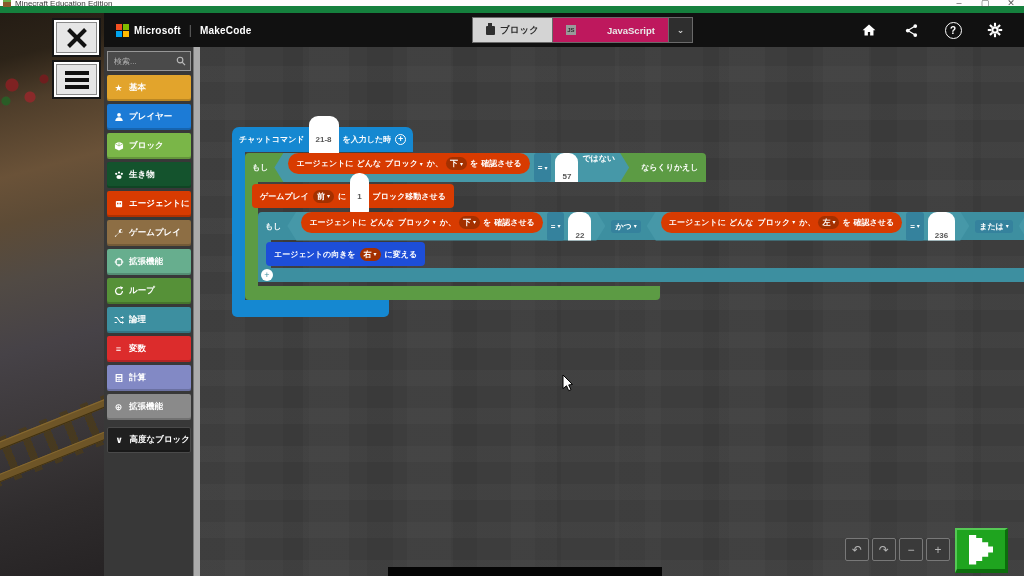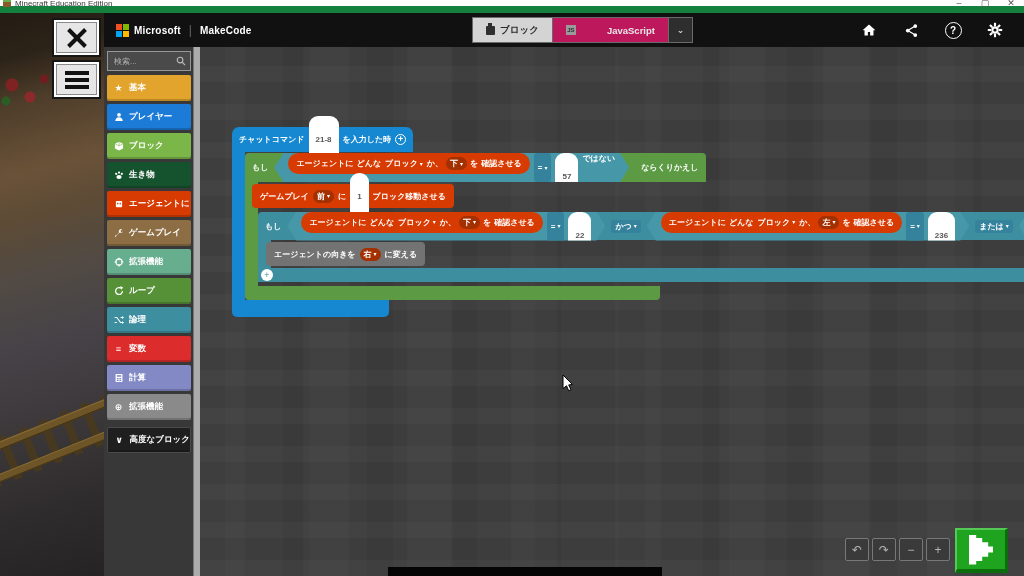--- a/index.html
+++ b/index.html
@@ -86,21 +86,21 @@
   .hat{left:232px;top:127px;height:25px;background:#1588d1;border-radius:7px 7px 0 0;padding:0 7px;gap:4px;}
   .spine-blue{left:232px;top:150px;width:13px;height:152px;background:#1588d1;}
   .foot-blue{left:232px;top:300px;width:157px;height:17px;background:#1588d1;border-radius:0 0 5px 5px;}
   .loop-row{left:245px;top:153px;min-width:415px;height:29px;background:#5c9b44;border-radius:4px 4px 0 0;padding:0 8px 0 7px;gap:6px;}
   .spine-green{left:245px;top:181px;width:13px;height:106px;background:#5c9b44;}
   .foot-green{left:245px;top:286px;width:415px;height:14px;background:#5c9b44;border-radius:0 0 4px 4px;}
   .if-row{left:258px;top:212px;width:780px;height:28px;background:#3d8fa0;border-radius:4px 0 0 0;padding:0 0 0 7px;gap:6px;}
   .spine-teal{left:258px;top:238px;width:13px;height:32px;background:#3d8fa0;}
   .foot-teal{left:258px;top:268px;width:766px;height:14px;background:#3d8fa0;display:flex;align-items:center;padding-left:3px;box-sizing:border-box;}
   .move-blk{left:252px;top:184px;height:24px;background:#d83b01;border-radius:4px;padding:0 8px;gap:4px;}
-  .turn-blk{left:266px;top:242px;height:24px;background:#737373;border-radius:4px;padding:0 8px;gap:4px;}
+  .turn-blk{left:266px;top:242px;height:24px;background:#1d4ed8;border-radius:4px;padding:0 8px;gap:4px;}
   .hex{background:#4698a8;height:29px;display:flex;gap:4px;padding:0 14px;
     clip-path:polygon(9px 0,calc(100% - 9px) 0,100% 50%,calc(100% - 9px) 100%,9px 100%,0 50%);}
   .hex.clip-r{clip-path:polygon(9px 0,100% 0,100% 100%,9px 100%,0 50%);}
   .pill{background:#d83b01;height:21px;border-radius:11px;display:flex;align-items:center;gap:3px;padding:0 8px;}
   .dd{display:inline-flex;align-items:center;gap:2px;border-radius:7px;padding:1px 4px;cursor:pointer;}
   .dd.dark{background:#a33000;}
   .dd.flat{background:rgba(0,0,0,0);padding:1px 1px;}
   .dd.teal{background:#35829d;border-radius:3px;}
   .arr{font-size:6px;line-height:1;}
   .oval{background:#fff;color:#575757;border-radius:9px;padding:19px 7px;font-size:8px;font-weight:bold;cursor:text;}

